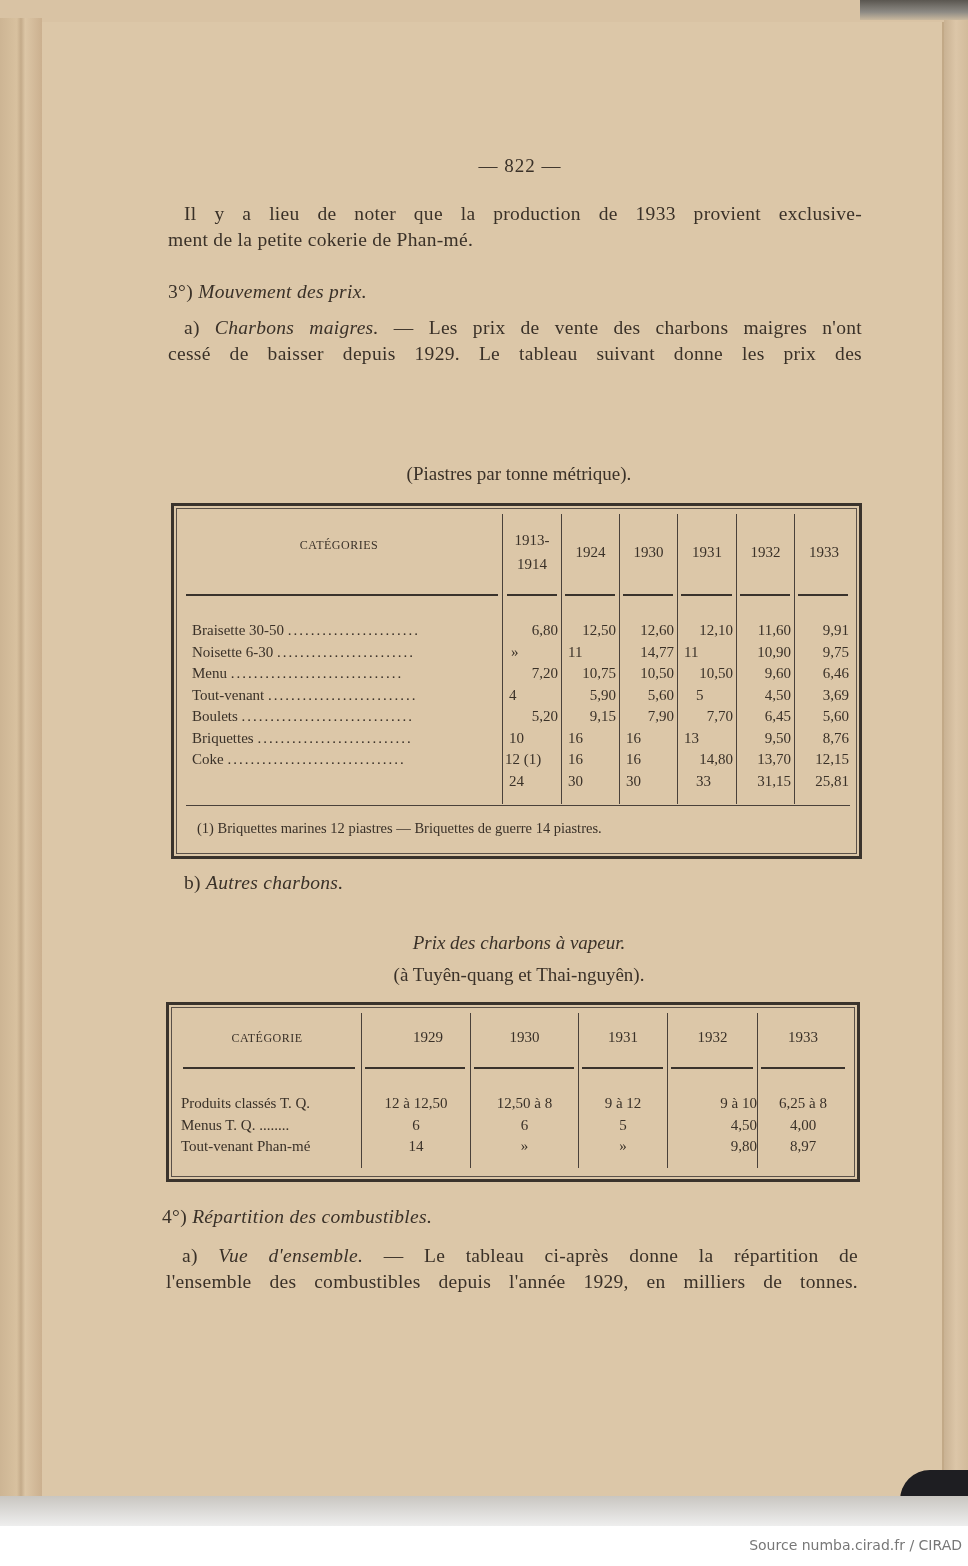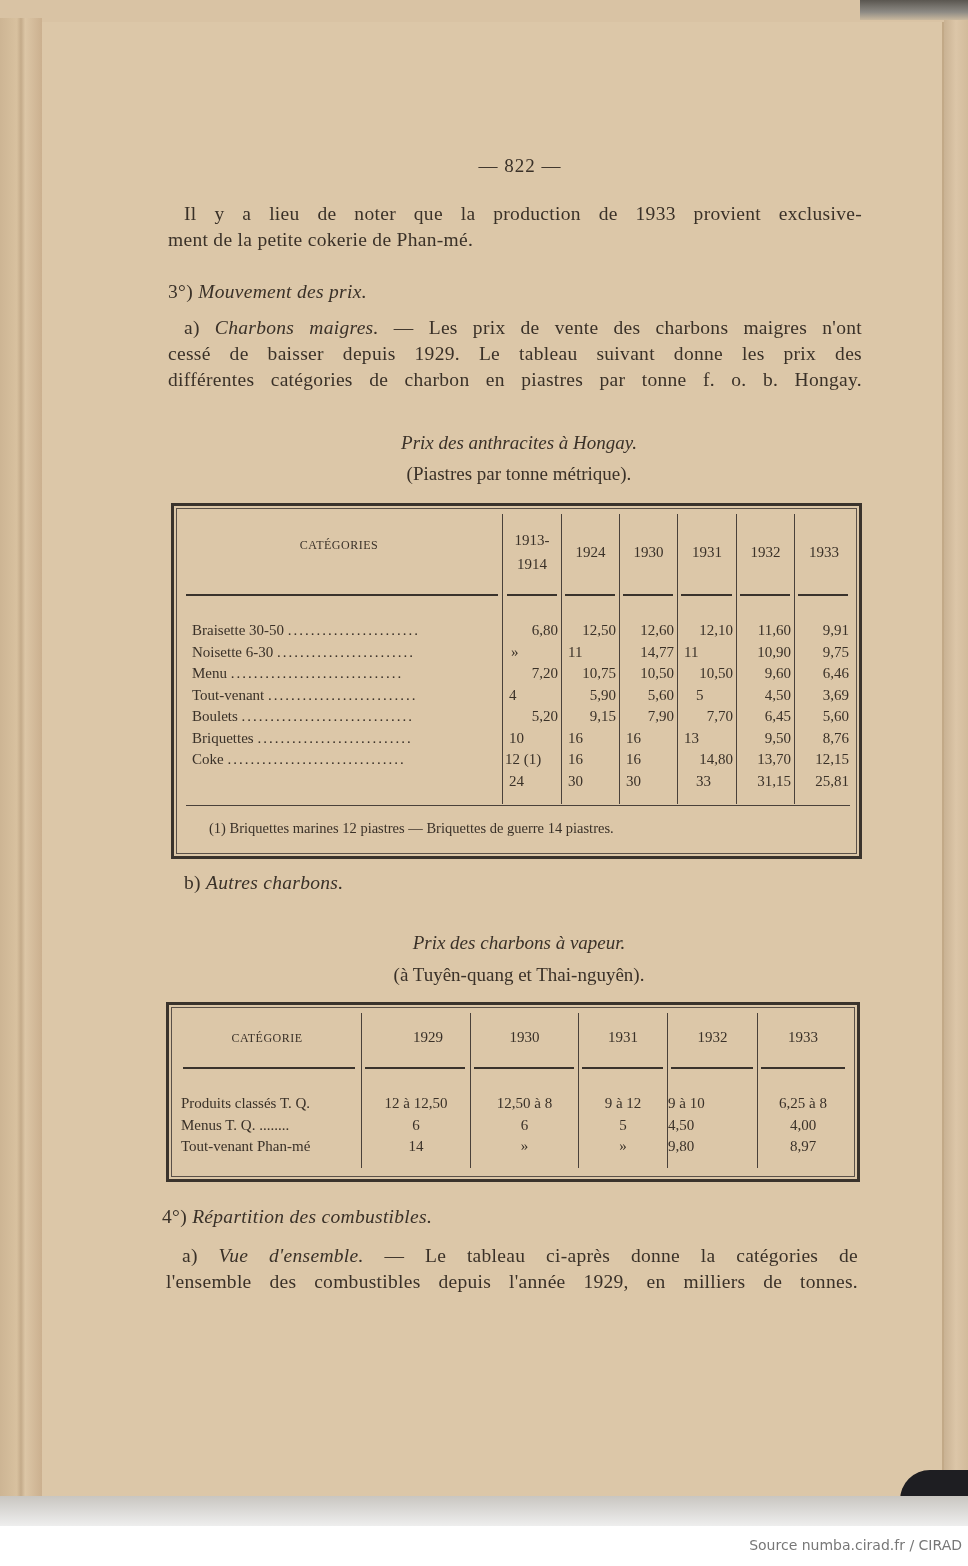--- a/index.html
+++ b/index.html
@@ -104,23 +104,21 @@
     <span>3°)</span>
     <span class="it">Mouvement des prix.</span>
   </div>
 
   <div class="para indent just-full" style="top:315px;">
     <span>a)</span>
     <span class="it">Charbons maigres.</span>
     <span>— Les prix de vente des charbons maigres n'ont</span>
   </div>
   <div class="para just-full" style="top:341px;">cessé de baisser depuis 1929. Le tableau suivant donne les prix des</div>
-  <div class="para just-full" style="top:367px;">différentes catégories de charbon en piastres par tonne f. o. b. Hongay.</div>
-
-  <div class="center-line it" style="top:432px; left:172px;">Prix des anthracites à Hongay.</div>
+
   <div class="center-line" style="top:463px; left:172px;">(Piastres par tonne métrique).</div>
 
   <div class="tbl-frame t1">
 
     <div class="vline" style="left:328px; top:8px; height:290px;"></div>
     <div class="vline" style="left:387px; top:8px; height:290px;"></div>
     <div class="vline" style="left:445px; top:8px; height:290px;"></div>
     <div class="vline" style="left:503px; top:8px; height:290px;"></div>
     <div class="vline" style="left:562px; top:8px; height:290px;"></div>
     <div class="vline" style="left:620px; top:8px; height:290px;"></div>
@@ -209,21 +207,21 @@
       <div class="cell num" style="position:relative;">9,75</div>
       <div class="cell num" style="position:relative;">6,46</div>
       <div class="cell num" style="position:relative;">3,69</div>
       <div class="cell num" style="position:relative;">5,60</div>
       <div class="cell num" style="position:relative;">8,76</div>
       <div class="cell num" style="position:relative;">12,15</div>
       <div class="cell num" style="position:relative;">25,81</div>
     </div>
 
     <div class="hthin" style="left:12px; width:664px; top:299px;"></div>
-    <div class="foot" style="left:35px; top:314px;">(1) Briquettes marines 12 piastres — Briquettes de guerre 14 piastres.</div>
+    <div class="foot" style="left:23px; top:314px;">(1) Briquettes marines 12 piastres — Briquettes de guerre 14 piastres.</div>
   </div>
 
   <div class="para indent" style="top:870px;">
     <span>b)</span>
     <span class="it">Autres charbons.</span>
   </div>
 
   <div class="center-line it" style="top:932px; left:172px;">Prix des charbons à vapeur.</div>
   <div class="center-line" style="top:964px; left:172px;">(à Tuyên-quang et Thai-nguyên).</div>
 
@@ -261,37 +259,37 @@
     <div style="position:absolute; left:302px; top:88px; width:107px; text-align:center;">
       <div class="cell" style="position:relative;">12,50 à 8</div>
       <div class="cell" style="position:relative;">6</div>
       <div class="cell" style="position:relative;">»</div>
     </div>
     <div style="position:absolute; left:410px; top:88px; width:88px; text-align:center;">
       <div class="cell" style="position:relative;">9 à 12</div>
       <div class="cell" style="position:relative;">5</div>
       <div class="cell" style="position:relative;">»</div>
     </div>
-    <div style="position:absolute; left:499px; top:88px; width:89px; text-align:left;">
+    <div style="position:absolute; left:499px; top:88px; width:89px; text-align:right;">
       <div class="cell" style="position:relative;">9 à 10</div>
       <div class="cell" style="position:relative;">4,50</div>
       <div class="cell" style="position:relative;">9,80</div>
     </div>
     <div style="position:absolute; left:589px; top:88px; width:90px; text-align:center;">
       <div class="cell" style="position:relative;">6,25 à 8</div>
       <div class="cell" style="position:relative;">4,00</div>
       <div class="cell" style="position:relative;">8,97</div>
     </div>
   </div>
 
   <div class="para" style="top:1204px; left:162px;">
     <span>4°)</span>
     <span class="it">Répartition des combustibles.</span>
   </div>
   <div class="para indent just-full" style="top:1243px; left:166px; width:692px;">
     <span>a)</span>
     <span class="it">Vue d'ensemble.</span>
-    <span>— Le tableau ci-après donne la catégories de</span>
+    <span>— Le tableau ci-après donne la répartition de</span>
   </div>
   <div class="para just-full" style="top:1269px; left:166px; width:692px;">l'ensemble des combustibles depuis l'année 1929, en milliers de tonnes.</div>
 </div>
 
 <div class="source">Source numba.cirad.fr / CIRAD</div>
 
 </body></html>

